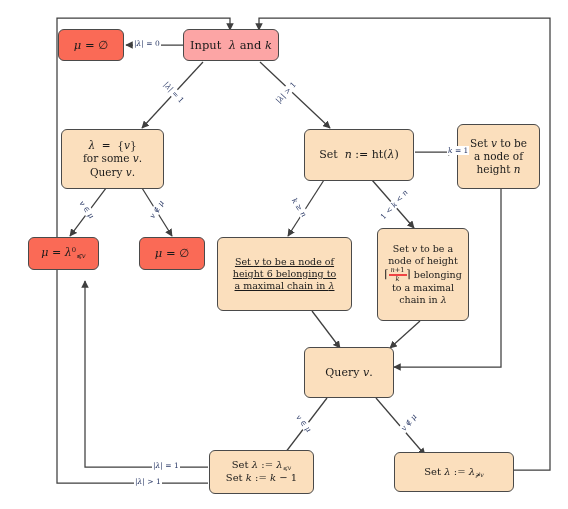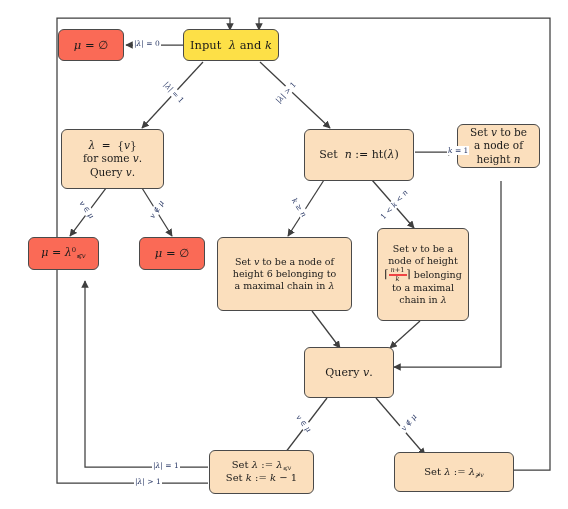--- a/index.html
+++ b/index.html
@@ -32,21 +32,21 @@
     display: flex;
     flex-direction: column;
     align-items: center;
     justify-content: center;
     text-align: center;
     color: #1a1a1a;
     line-height: 1.25;
     padding: 2px 4px;
     z-index: 3;
   }
-  .node.green { background: #fde047; }
+  .node.green { background: #fca5a5; }
   .node.red   { background: #fa6a56; }
   .node.peach { background: #fbdfbd; }
 
   .node .ln { display: block; white-space: nowrap; }
 
   .mi { font-style: italic; font-family: "DejaVu Serif", serif; }
   .mup { font-style: normal; }
 
   .sub  { font-size: 0.62em; vertical-align: -0.32em; font-style: italic; }
   .sup  { font-size: 0.62em; vertical-align: 0.52em; font-style: normal; }
@@ -140,27 +140,27 @@
   </div>
 
   <div class="node red" style="left:139px; top:237px; width:66px; height:33px; font-size:11.5px;">
     <span class="ln"><span class="mi">μ</span> = ∅</span>
   </div>
 
   <div class="node peach" style="left:304px; top:129px; width:110px; height:52px; font-size:11px;">
     <span class="ln">Set &nbsp;<span class="mi">n</span> := <span class="mup">ht</span>(<span class="mi">λ</span>)</span>
   </div>
 
-  <div class="node peach" style="left:457px; top:124px; width:83px; height:44px; font-size:10.5px;">
+  <div class="node peach" style="left:457px; top:124px; width:83px; height:65px; font-size:10.5px;">
     <span class="ln">Set <span class="mi">v</span> to be</span>
     <span class="ln">a node of</span>
     <span class="ln">height <span class="mi">n</span></span>
   </div>
 
-  <div class="node peach" style="left:217px; top:237px; width:135px; height:74px; font-size:9.5px;">
+  <div class="node peach" style="left:217px; top:237px; width:135px; height:74px; font-size:9.5px;text-decoration:underline;">
     <span class="ln">Set <span class="mi">v</span> to be a node of</span>
     <span class="ln">height 6 belonging to</span>
     <span class="ln">a maximal chain in <span class="mi">λ</span></span>
   </div>
 
   <div class="node peach" style="left:377px; top:228px; width:92px; height:93px; font-size:9.5px;">
     <span class="ln">Set <span class="mi">v</span> to be a</span>
     <span class="ln">node of height</span>
     <span class="ln"><span class="ceil">⌈</span><span class="frac"><span class="num"><span class="mi">n</span>+1</span><span class="den"><span class="mi">k</span></span></span><span class="ceil">⌉</span> belonging</span>
     <span class="ln">to a maximal</span>

